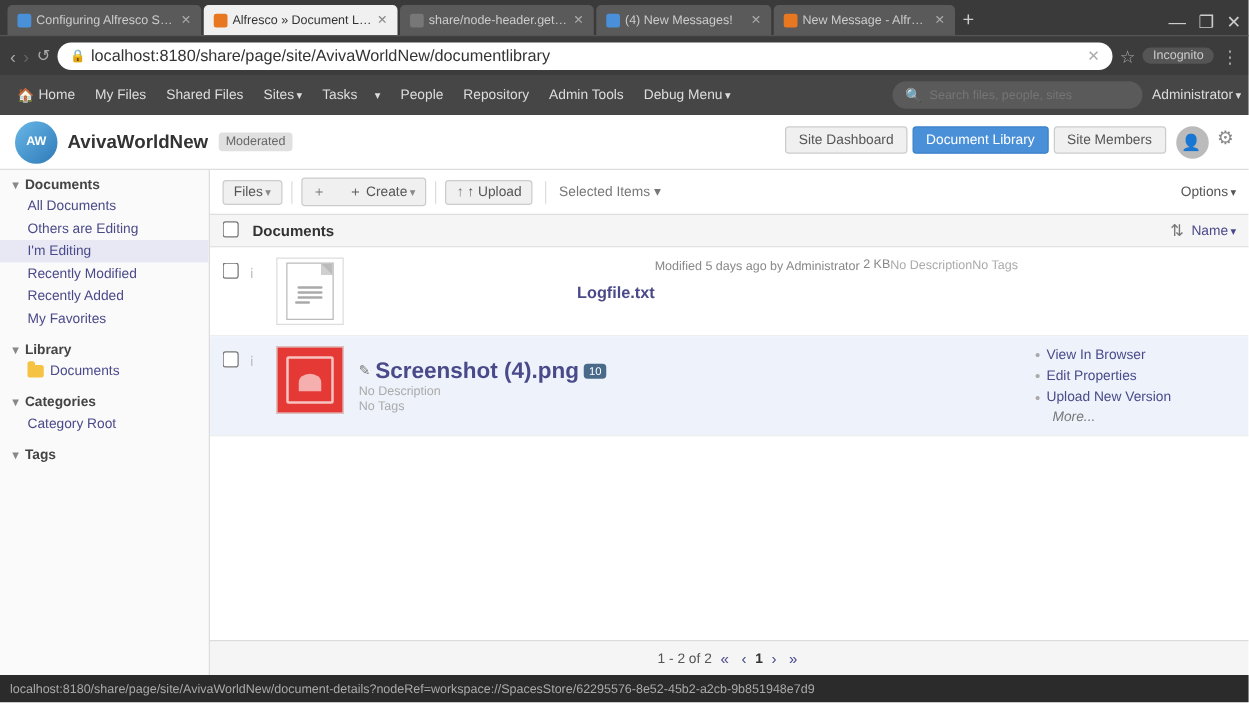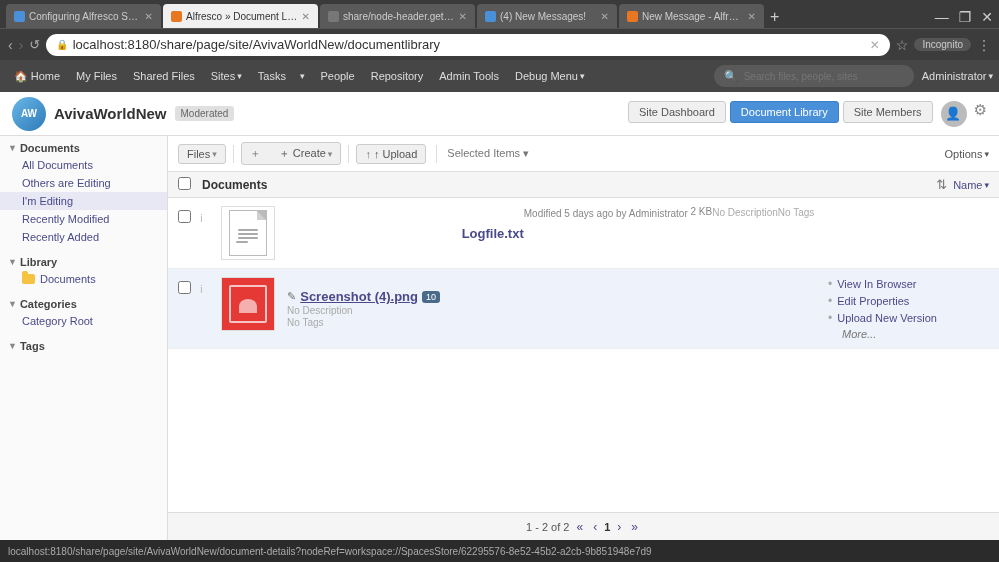--- a/index.html
+++ b/index.html
@@ -114,20 +114,21 @@
     <div>
       <div style="font-size:11px;font-weight:bold;color:#444;padding:6px 8px 2px 8px;display:flex;align-items:center;gap:3px;cursor:pointer;">
         <span style="font-size:9px;color:#888;">▼</span>
         <span>Documents</span>
       </div>
       <div style="padding:3px 8px 3px 22px;font-size:11px;color:#4a4a8a;cursor:pointer;">All Documents</div>
       <div style="padding:3px 8px 3px 22px;font-size:11px;color:#4a4a8a;cursor:pointer;">Others are Editing</div>
       <div style="padding:3px 8px 3px 22px;font-size:11px;color:#4a4a8a;cursor:pointer;background:#e8e8f5;">I'm Editing</div>
       <div style="padding:3px 8px 3px 22px;font-size:11px;color:#4a4a8a;cursor:pointer;">Recently Modified</div>
       <div style="padding:3px 8px 3px 22px;font-size:11px;color:#4a4a8a;cursor:pointer;">Recently Added</div>
+      <div style="padding:3px 8px 3px 22px;font-size:11px;color:#4a4a8a;cursor:pointer;">My Favorites</div>
     </div>
 
     <div style="margin-top:6px;">
       <div style="font-size:11px;font-weight:bold;color:#444;padding:4px 8px 2px 8px;display:flex;align-items:center;gap:3px;cursor:pointer;">
         <span style="font-size:9px;color:#888;">▼</span>
         <span>Library</span>
       </div>
       <div style="padding:3px 8px 3px 22px;font-size:11px;color:#4a4a8a;cursor:pointer;display:flex;align-items:center;gap:5px;">
         <span style="display:inline-block;width:13px;height:10px;background:#f5c242;border-radius:0 2px 2px 2px;position:relative;flex-shrink:0;">
           <span style="position:absolute;top:-3px;left:0;width:6px;height:3px;background:#f5c242;border-radius:2px 2px 0 0;display:block;"></span>
@@ -224,21 +225,21 @@
           <input type="checkbox" style="cursor: pointer; width: 13px; height: 13px;">
         </div>
         <div style="width:16px;margin-right:5px;display:flex;align-items:flex-start;padding-top:4px;color:#bbb;font-size:11px;">ℹ</div>
         <div style="width:54px;height:54px;margin-right:12px;border:1px solid #ddd;background:#e53935;display:flex;align-items:center;justify-content:center;flex-shrink:0;position:relative;">
           <div style="position:absolute;inset:7px;border:2px solid rgba(255,255,255,0.7);border-radius:2px;"></div>
           <div style="width:18px;height:14px;background:rgba(255,255,255,0.6);border-radius:50% 50% 0 0;margin-top:4px;"></div>
         </div>
         <div style="flex:1;display:flex;flex-direction:column;justify-content:center;">
           <div style="display:flex;align-items:center;gap:4px;">
             <span style="color:#777;font-size:11px;">✎</span>
-            <span style="font-size:13px;color:#4a4a8a;font-weight:bold;cursor:pointer;text-decoration:underline;">Screenshot (4).png</span>
+            <span style="font-size:18px;color:#4a4a8a;font-weight:bold;cursor:pointer;">Screenshot (4).png</span>
             <span style="background:#4a6a8a;color:#fff;border-radius:3px;font-size:9px;padding:1px 4px;">10</span>
           </div>
           <div style="font-size:10px;color:#aaa;margin-top:1px;">No Description</div>
           <div style="font-size:10px;color:#aaa;margin-top:1px;">No Tags</div>
         </div>
 
         <div style="display:flex;flex-direction:column;justify-content:center;gap:3px;min-width:165px;padding-left:4px;">
           <div style="color:#4a4a8a;font-size:11px;cursor:pointer;display:flex;align-items:center;gap:5px;">
             <span style="color:#aaa;font-size:12px;">•</span>
             <span>View In Browser</span>

